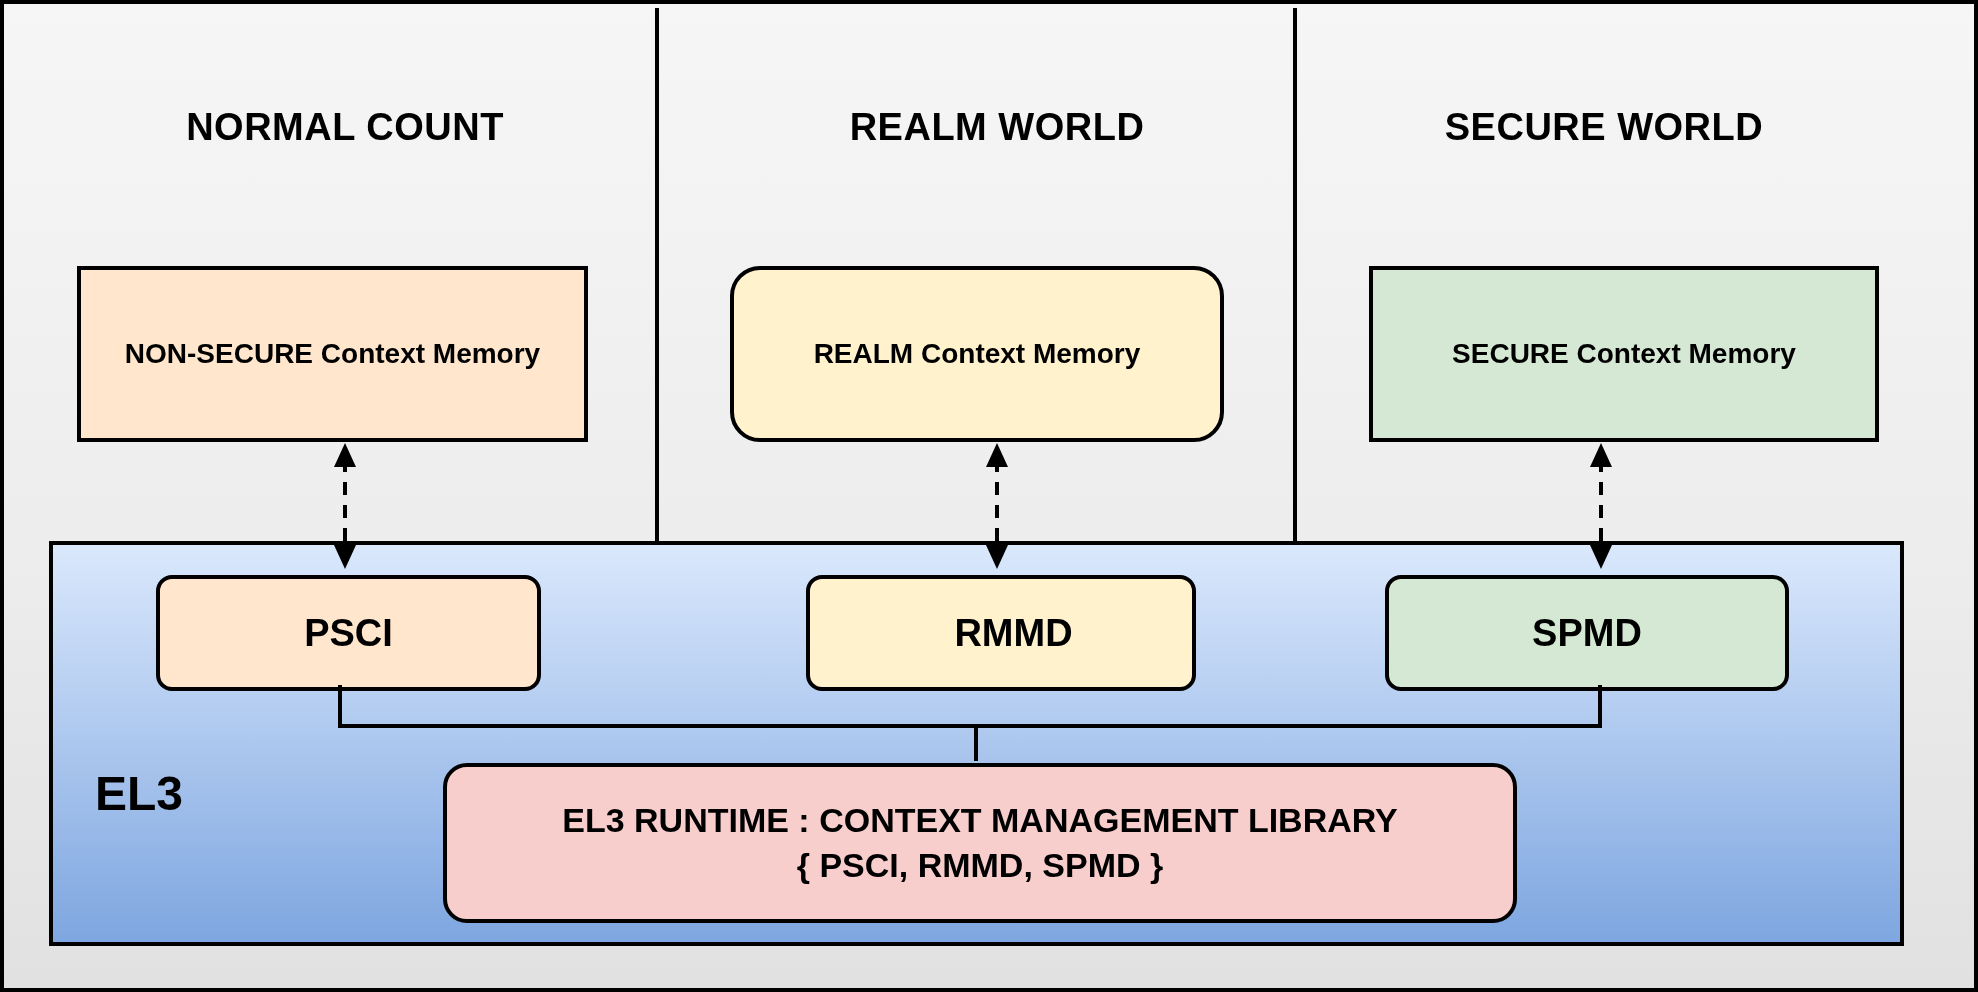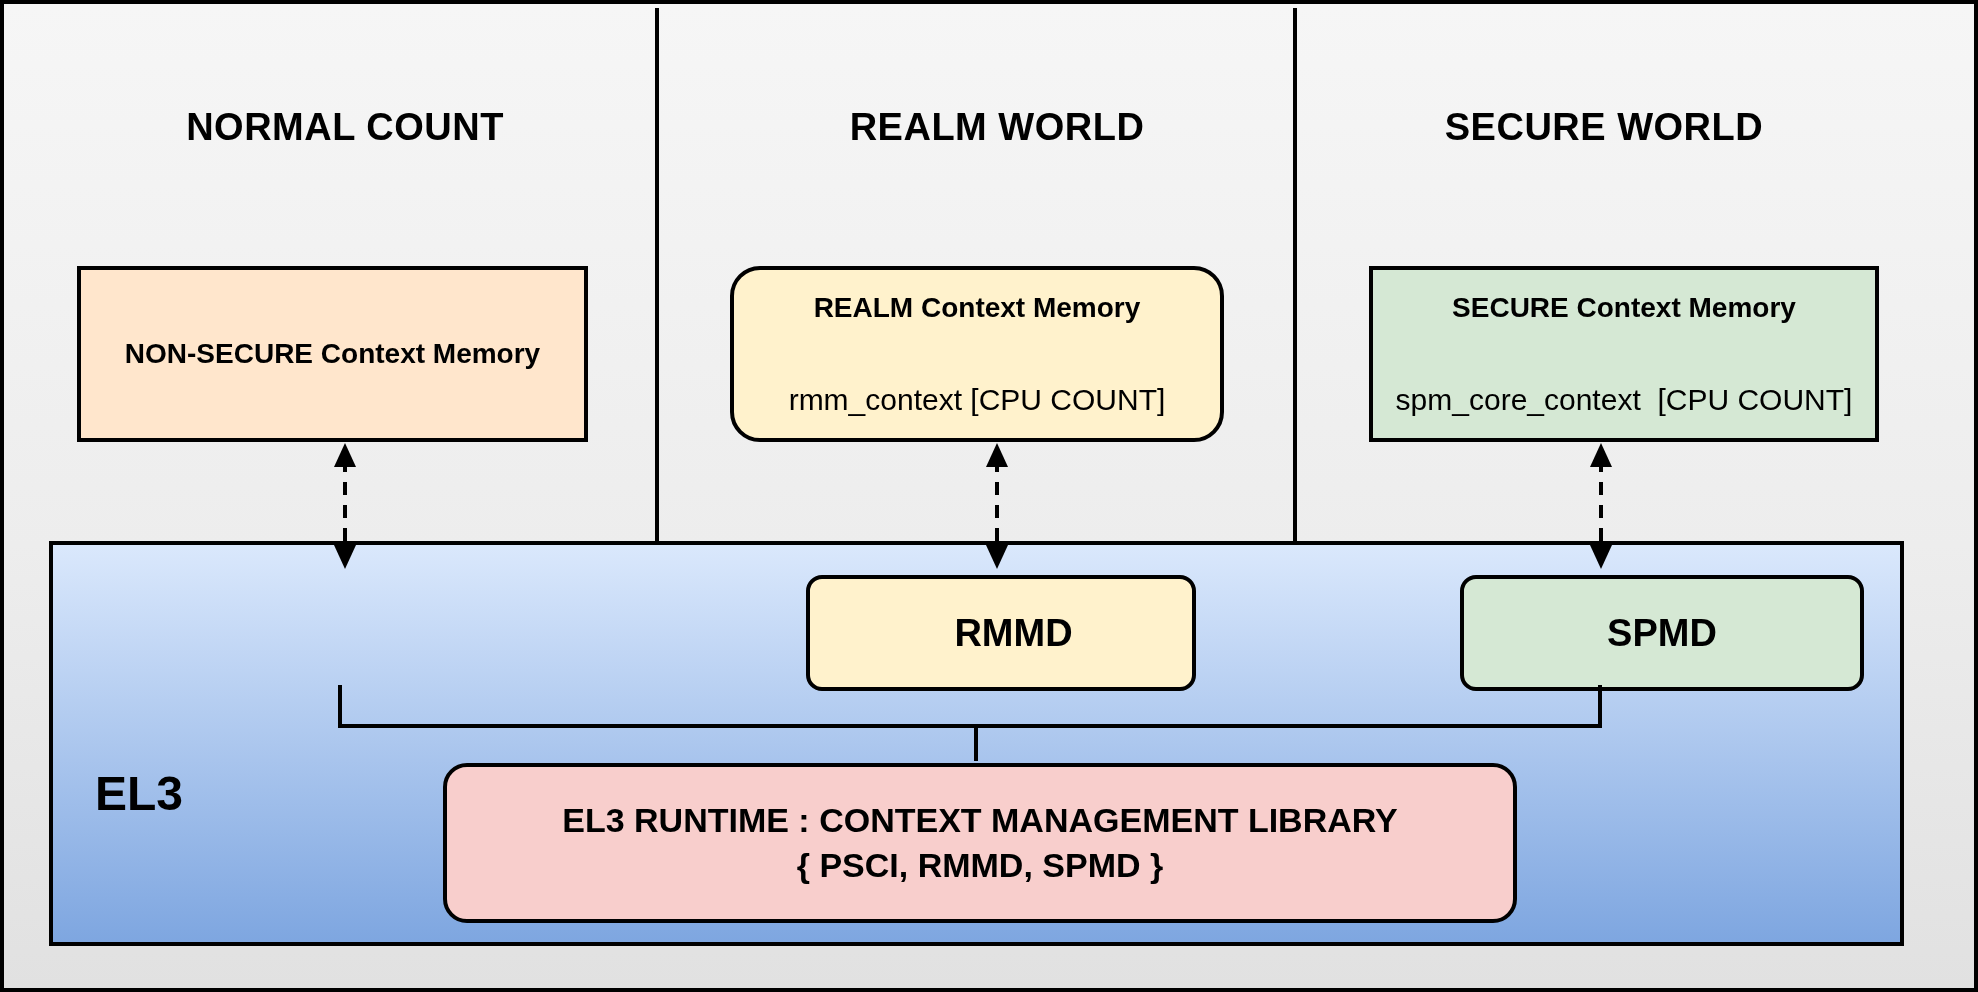--- a/index.html
+++ b/index.html
@@ -40,21 +40,21 @@
     font:700 48px/48px "Liberation Sans",sans-serif;color:#000;
   }
   .module{
     position:absolute;top:30px;height:116px;
     box-sizing:border-box;border:4px solid #000;border-radius:16px;
     display:flex;align-items:center;justify-content:center;
     font:700 38px "Liberation Sans",sans-serif;color:#000;
   }
   .mod-1{left:103px;width:385px}
   .mod-2{left:753px;width:390px}
-  .mod-3{left:1407px;width:404px}
+  .mod-3{left:1332px;width:404px}
   .runtime{
     position:absolute;left:390px;top:218px;width:1074px;height:160px;
     box-sizing:border-box;border:4px solid #000;border-radius:24px;
     display:flex;flex-direction:column;align-items:center;justify-content:center;
     text-align:center;color:#000;
   }
   .runtime div{font:700 34px/45px "Liberation Sans",sans-serif;white-space:pre;}
   .overlay{
     position:absolute;left:0;top:0;width:1978px;height:992px;
     pointer-events:none;
@@ -67,29 +67,28 @@
 
   <div class="world-title wt-1">NORMAL COUNT</div>
   <div class="world-title wt-2">REALM WORLD</div>
   <div class="world-title wt-3">SECURE WORLD</div>
 
   <div class="mem mem-1" style="background: rgb(255, 230, 204);">
     <div class="mem-title">NON-SECURE Context Memory</div>
   </div>
   <div class="mem mem-2" style="background: rgb(255, 242, 204); border-radius: 30px;">
     <div class="mem-title">REALM Context Memory</div>
-    <div class="mem-value">rmm_context [CPU COUNT]</div>
   </div>
   <div class="mem mem-3" style="background: rgb(213, 232, 212);">
     <div class="mem-title">SECURE Context Memory</div>
-    <div class="mem-value">spm_core_context  [CPU COUNT]</div>
   </div>
 
   <div class="el3-box">
     <div class="el3-label">EL3</div>
+    <div class="module mod-1" style="background: rgb(255, 230, 204);">PSCI</div>
     <div class="module mod-2" style="background: rgb(255, 242, 204); padding-left: 25px;">RMMD</div>
     <div class="module mod-3" style="background: rgb(213, 232, 212);">SPMD</div>
     <div class="runtime" style="background: rgb(248, 206, 204); align-items: center;">
       <div>EL3 RUNTIME : CONTEXT MANAGEMENT LIBRARY</div>
       <div>{ PSCI, RMMD, SPMD }</div>
     </div>
   </div>
 
   <svg class="overlay" viewBox="0 0 1978 992" xmlns="http://www.w3.org/2000/svg">
 

